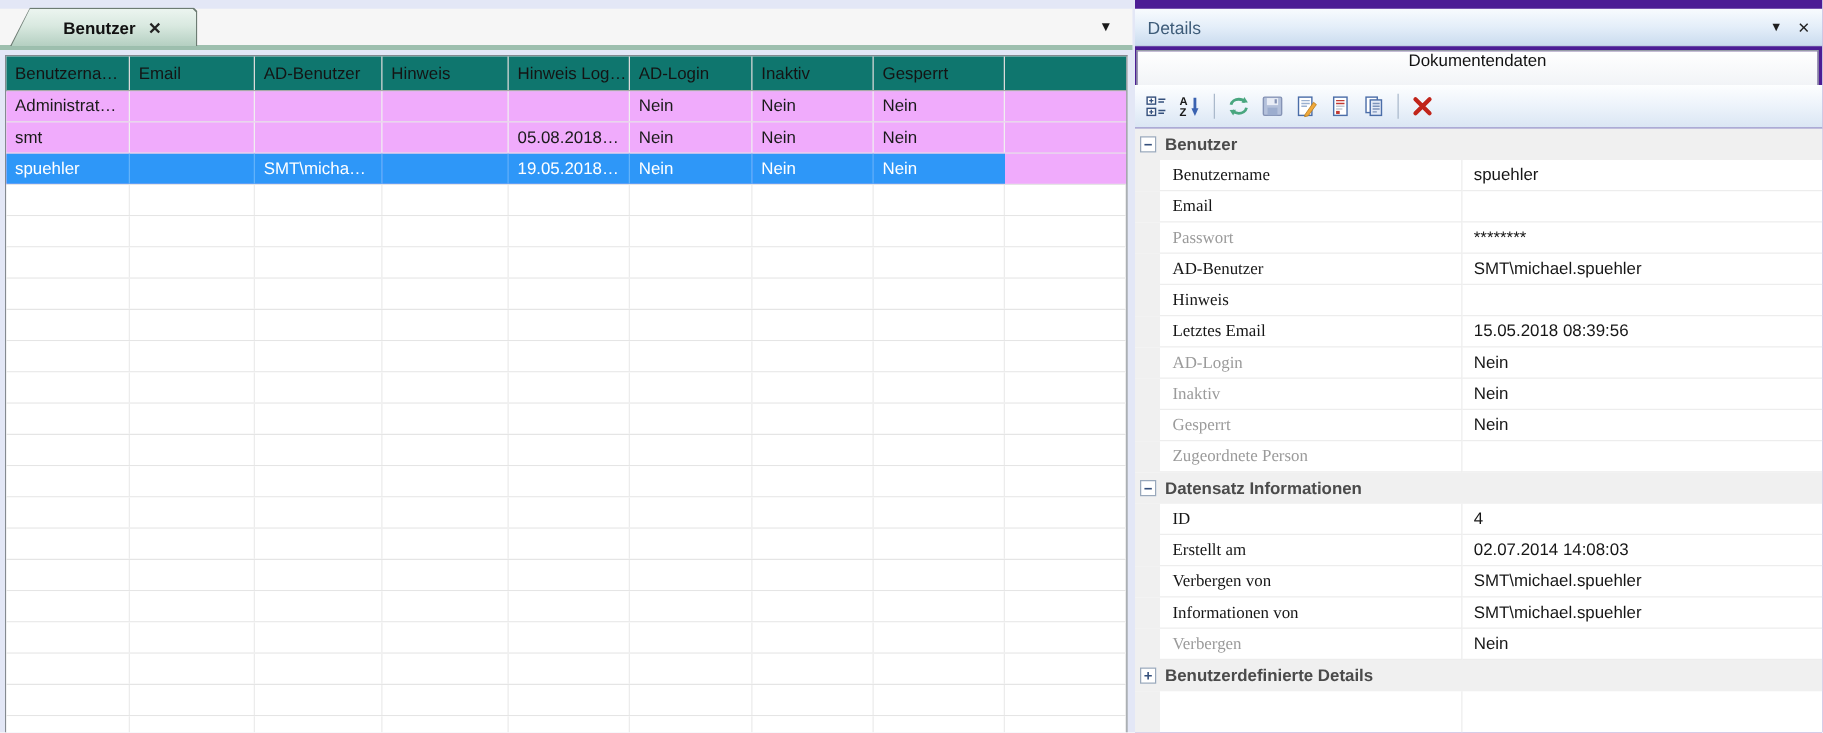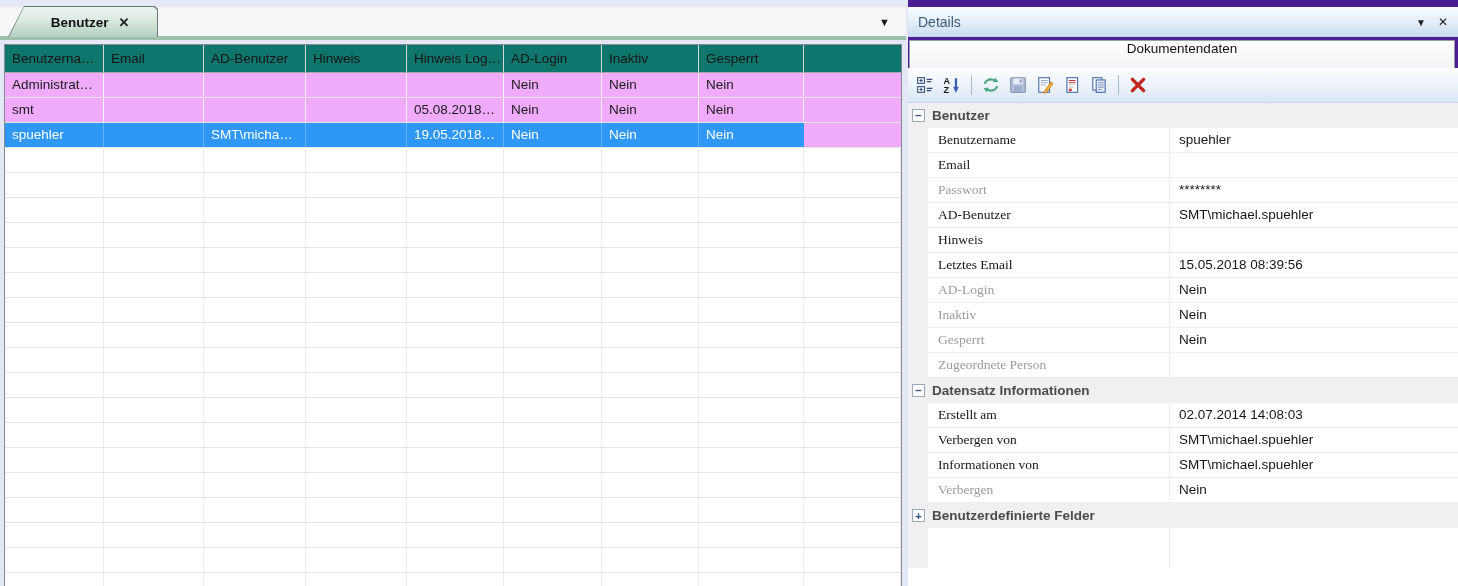--- a/index.html
+++ b/index.html
@@ -520,41 +520,46 @@
         <div class="pg-gutter"></div>
         <div class="pg-name muted">Zugeordnete Person</div>
         <div class="pg-value"></div>
       </div>
       <div class="pg-section">
         <div class="pg-box">−</div>
         <div class="pg-section-label">Datensatz Informationen</div>
       </div>
       <div class="pg-row">
         <div class="pg-gutter"></div>
+        <div class="pg-name">ID</div>
+        <div class="pg-value">4</div>
+      </div>
+      <div class="pg-row">
+        <div class="pg-gutter"></div>
         <div class="pg-name">Erstellt am</div>
         <div class="pg-value">02.07.2014 14:08:03</div>
       </div>
       <div class="pg-row">
         <div class="pg-gutter"></div>
         <div class="pg-name">Verbergen von</div>
         <div class="pg-value">SMT\michael.spuehler</div>
       </div>
       <div class="pg-row">
         <div class="pg-gutter"></div>
         <div class="pg-name">Informationen von</div>
         <div class="pg-value">SMT\michael.spuehler</div>
       </div>
       <div class="pg-row">
         <div class="pg-gutter"></div>
         <div class="pg-name muted">Verbergen</div>
         <div class="pg-value">Nein</div>
       </div>
       <div class="pg-section">
         <div class="pg-box">+</div>
-        <div class="pg-section-label">Benutzerdefinierte Felder</div>
+        <div class="pg-section-label">Benutzerdefinierte Details</div>
       </div>
       <div class="pg-filler">
         <div class="f1"></div>
         <div class="f2"></div>
         <div class="f3"></div>
       </div>
     </div>
 </div>
 
 </body></html>

